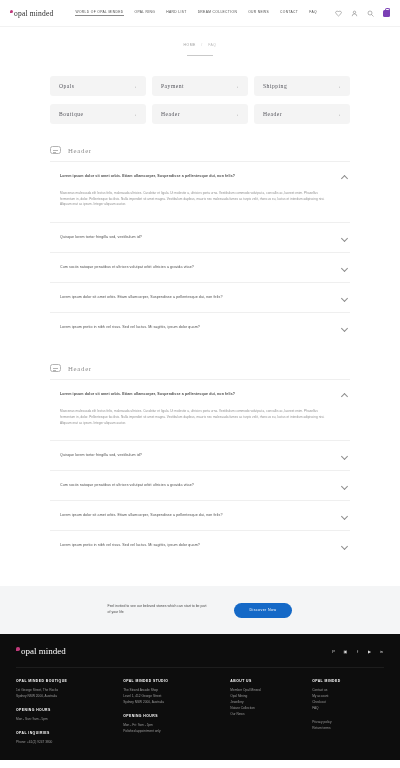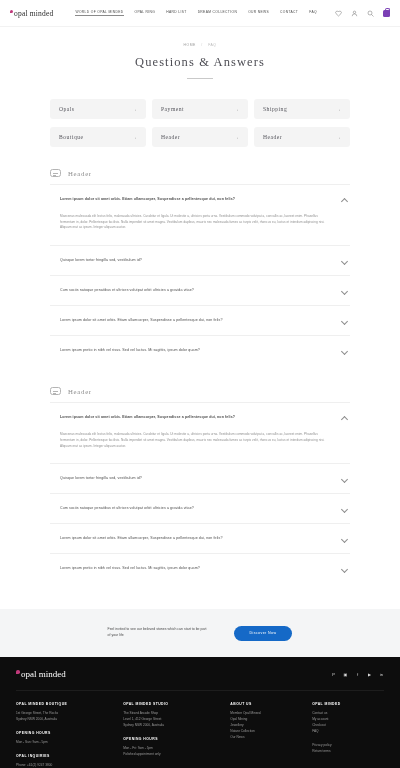--- a/index.html
+++ b/index.html
@@ -140,21 +140,20 @@
       </span>
       <span class="cartdot"></span>
     </div>
   </div>
 
   <div class="crumbs">
     <span>HOME</span>
     <span class="sep">/</span>
     <span class="cur">FAQ</span>
   </div>
-  <h1 class="title">Questions &amp; Answers</h1>
   <div class="rule"></div>
 
   <div class="cats">
     <div class="cat">
       <span>Opals</span>
       <span class="chev">›</span>
     </div>
     <div class="cat">
       <span>Payment</span>
       <span class="chev">›</span>

